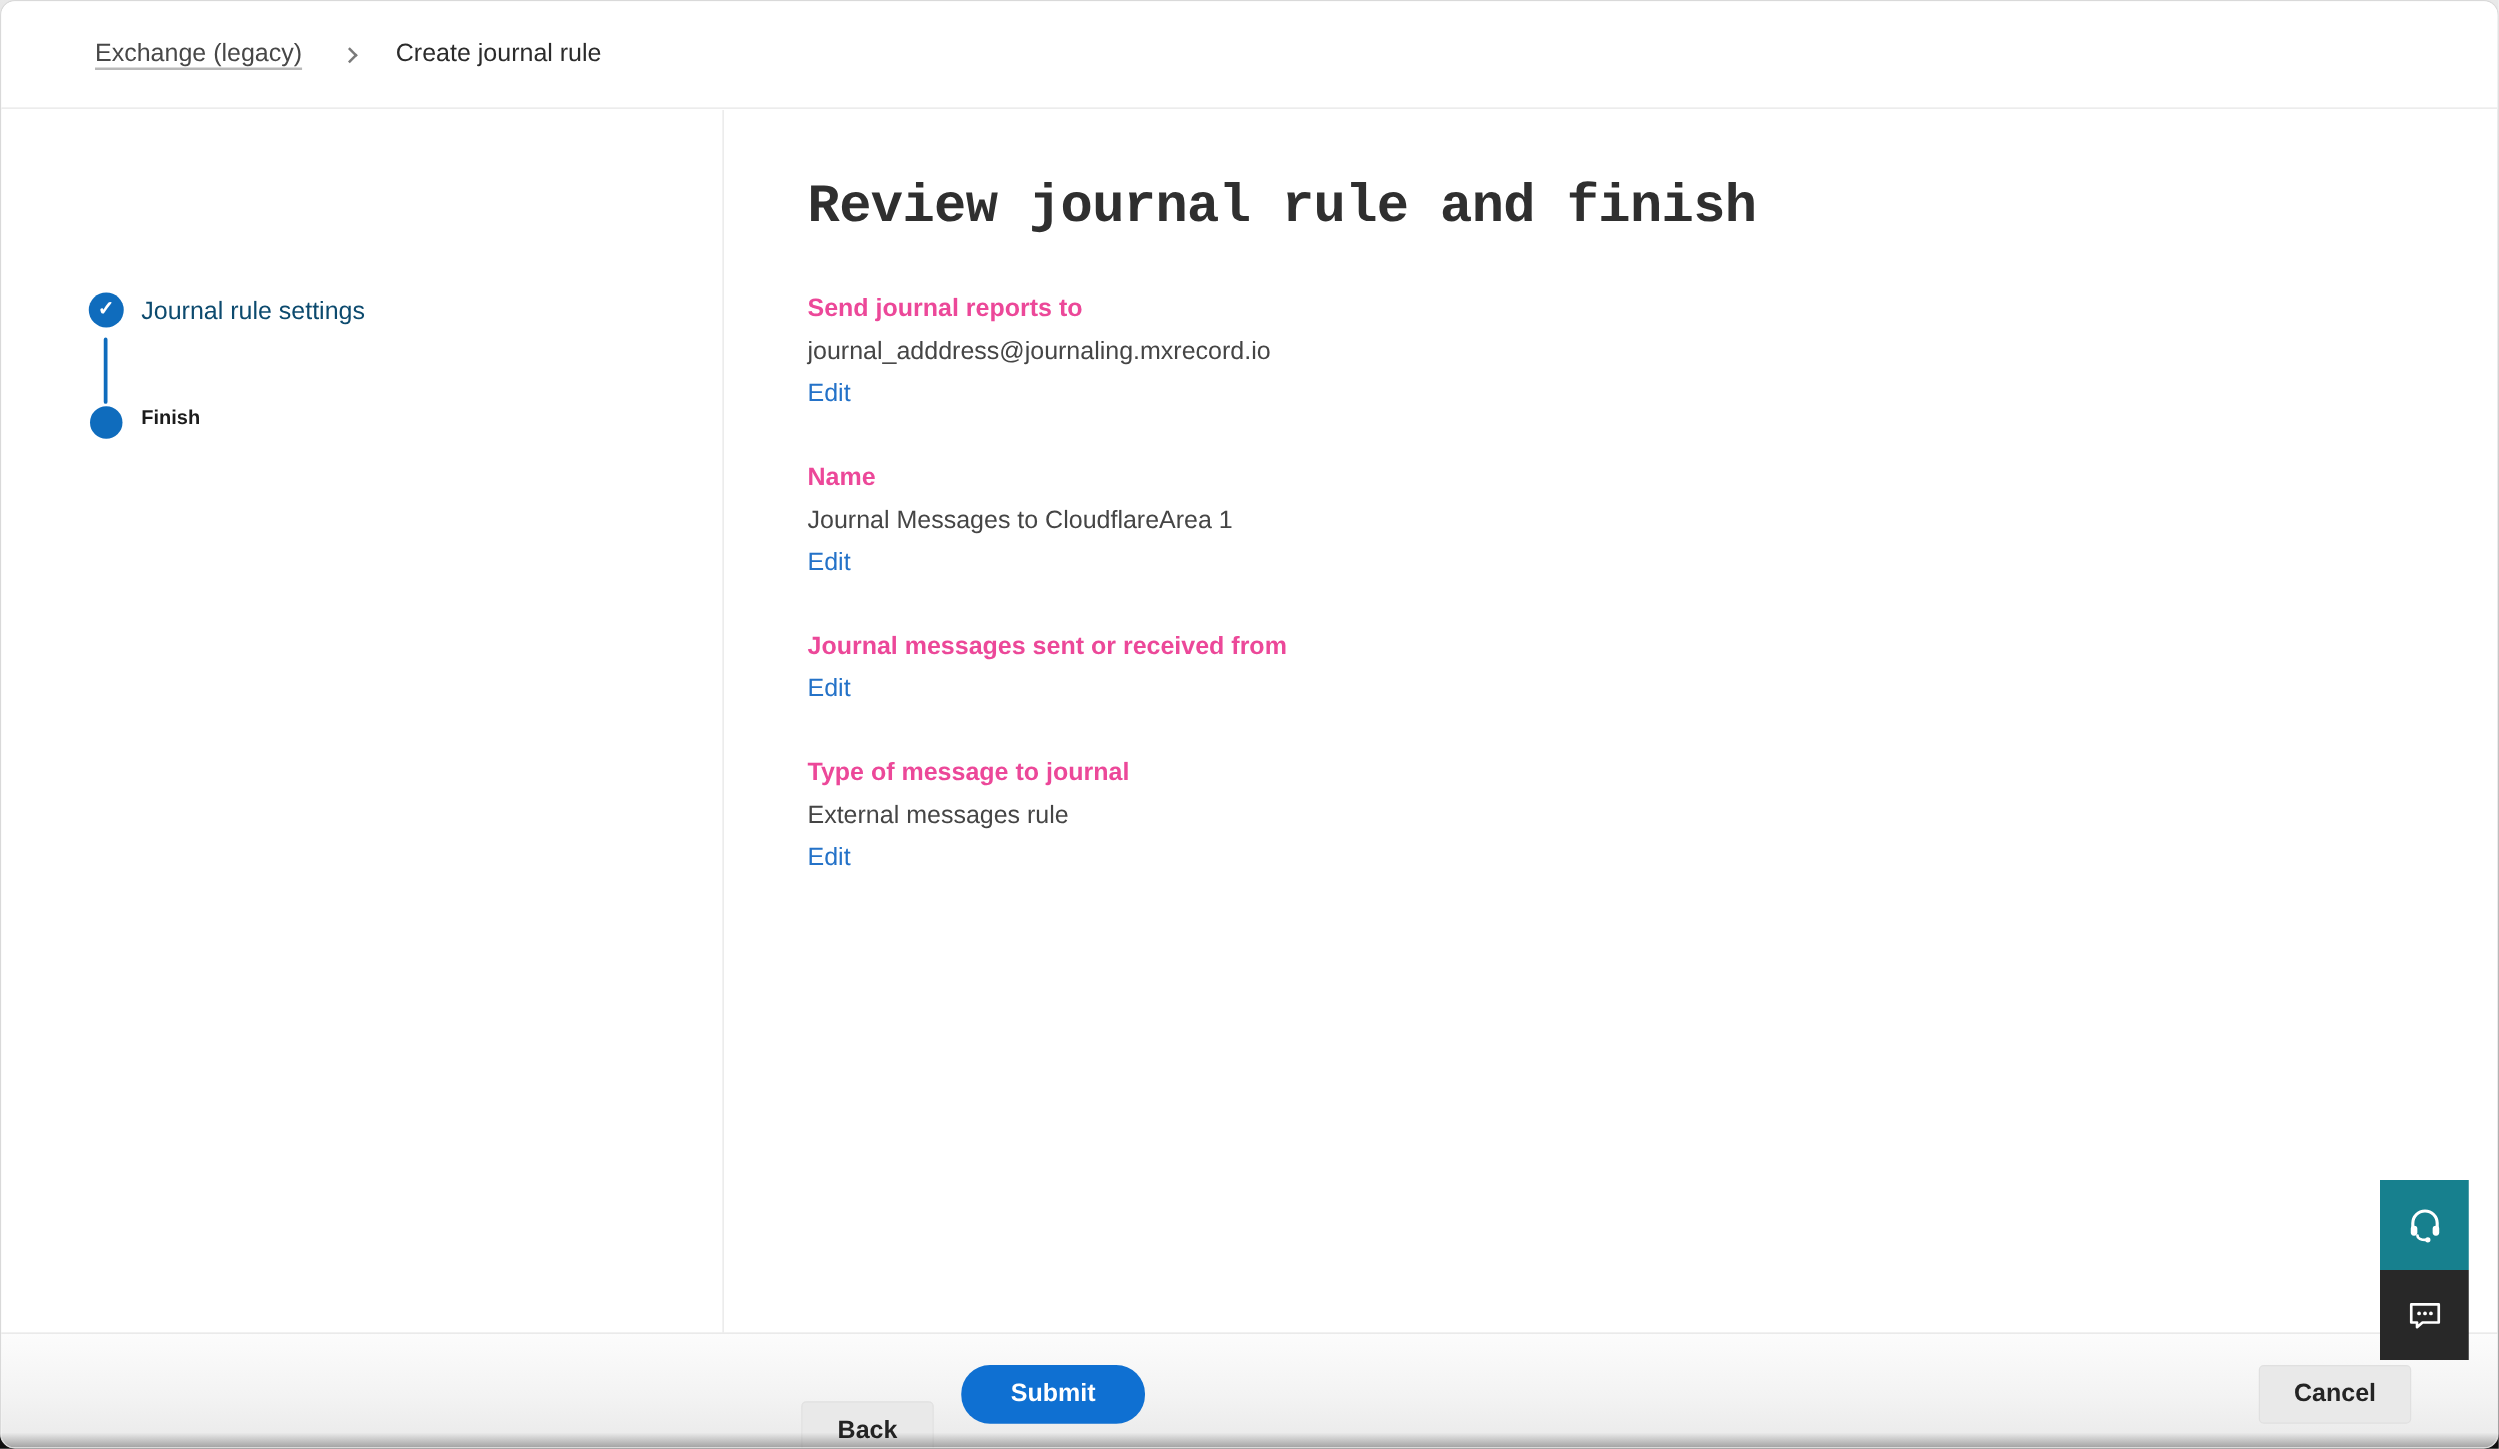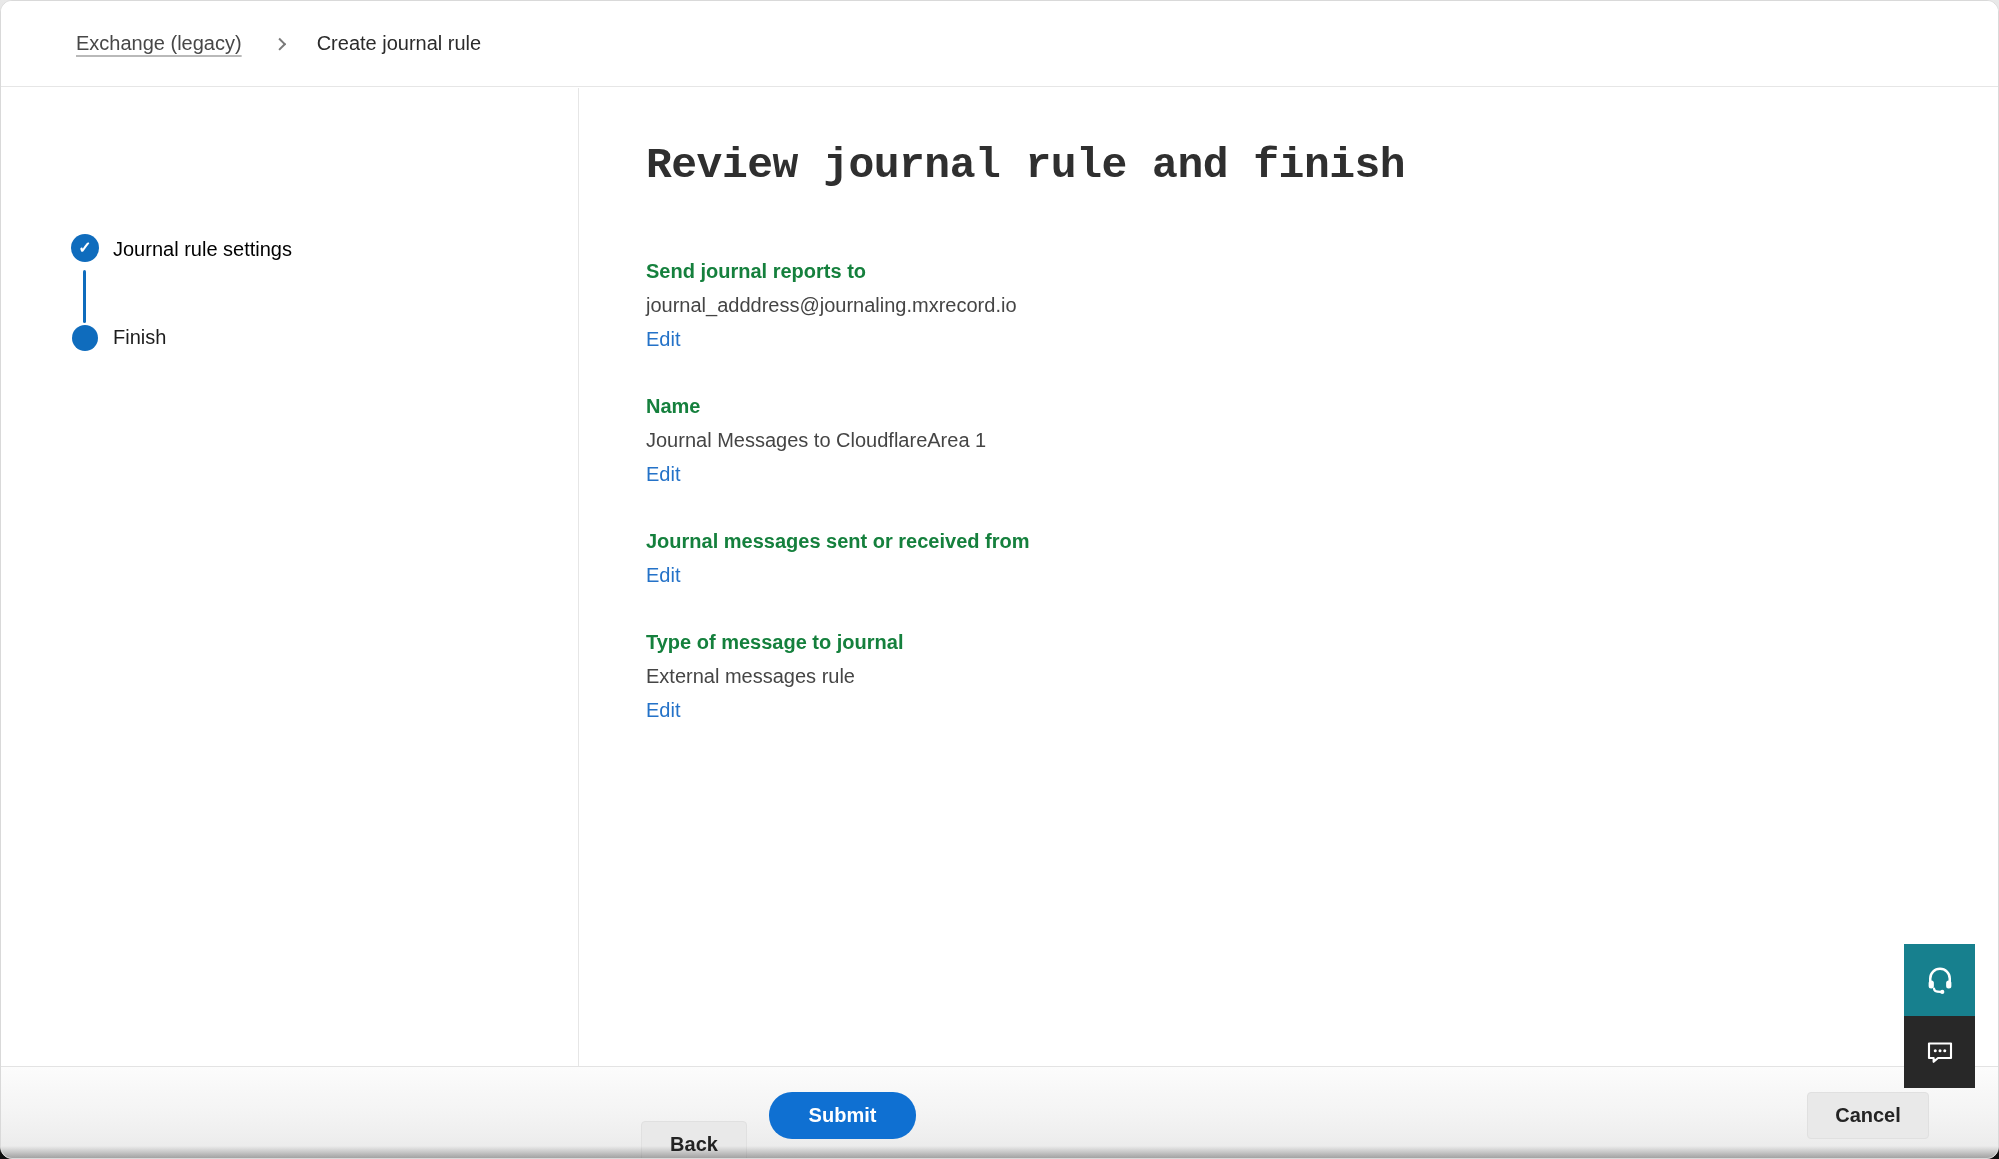--- a/index.html
+++ b/index.html
@@ -45,44 +45,44 @@
     position:absolute; top:87px; left:0; width:578px; bottom:92px;
     border-right:1px solid #e6e6e6; background:#fff;
   }
   .check-circle{
     position:absolute; left:70px; top:146px; width:28px; height:28px;
     border-radius:50%; background:#0f6cbd; color:#fff;
     font-size:16px; font-weight:bold; text-align:center; line-height:28px;
   }
   .step-label-1{
     position:absolute; left:112px; top:150px;
-    font-size:20px; color:#000000; cursor:pointer;
+    font-size:20px; color:#0c4a6e; cursor:pointer;
   }
   .step-connector{
     position:absolute; left:82px; top:182px; width:3px; height:53px;
     background:#0f6cbd; border-radius:2px;
   }
   .dot-circle{
     position:absolute; left:71px; top:237px; width:26px; height:26px;
     border-radius:50%; background:#0f6cbd;
   }
   .step-label-2{
     position:absolute; left:112px; top:238px;
-    font-size:20px; font-weight:normal; color:#1c1c1c;
+    font-size:16px; font-weight:bold; color:#1c1c1c;
   }
 
   
   .page-title{
     position:absolute; left:645px; top:140px;
     font-size:43px; font-weight:bold; color:#2f2f2f; letter-spacing:-0.5px;font-family:Liberation Mono, monospace;
   }
   .sections{ position:absolute; left:645px; top:229px; width:860px; }
   .section{ margin-bottom:33px; }
   .section .row{ line-height:34px; font-size:20px; }
-  .field-label{ font-weight:bold; color:#15803d;margin-top:24px; }
+  .field-label{ font-weight:bold; color:#ec4899; }
   .field-value{ color:#454545; }
   .edit-link{ color:#2472c8; cursor:pointer; display:inline-block; }
 
   
   .footer{
     position:absolute; left:0; right:0; bottom:0; height:92px;
     border-top:1px solid #e3e3e3;
     background:linear-gradient(180deg, #fcfcfc 0%, #f3f3f3 55%, #e9e9e9 100%);
     z-index:3;
   }

